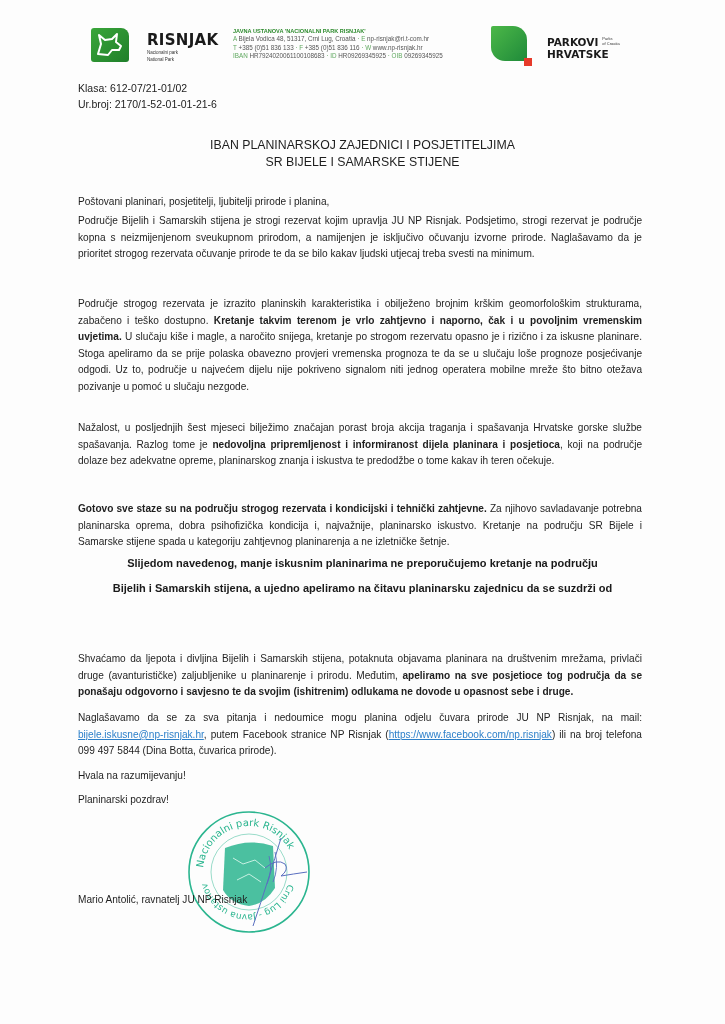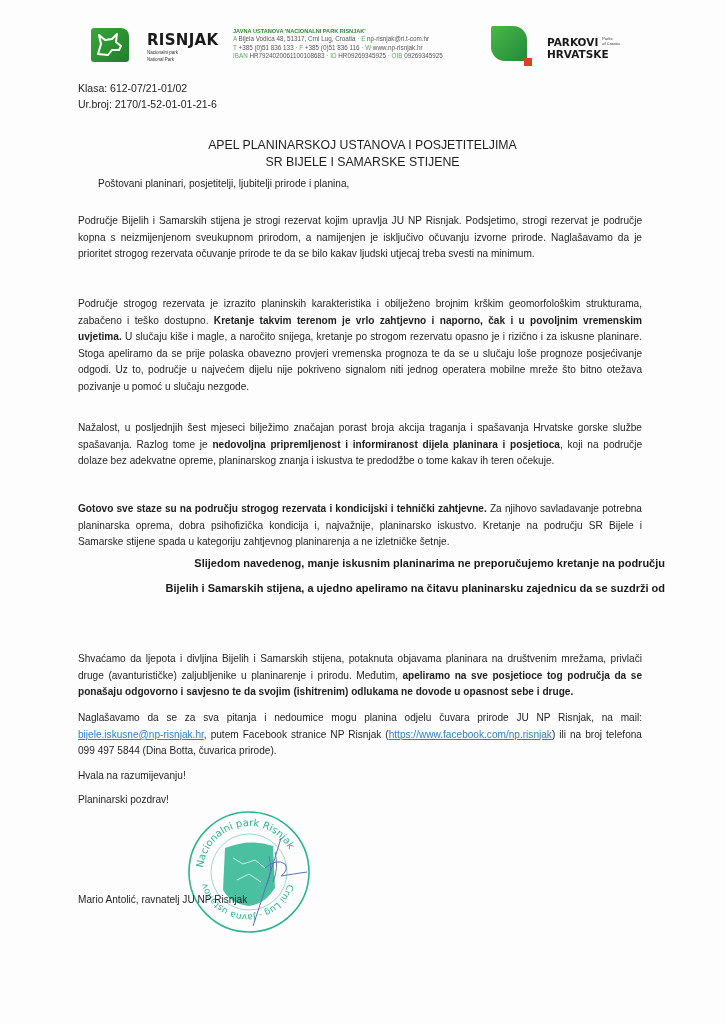--- a/index.html
+++ b/index.html
@@ -29,26 +29,26 @@
   
   .klasa { position: absolute; left: 78px; top: 80px; font-size: 10.5px; line-height: 16px; color: #222; }
 
   
   .title { position: absolute; left: 0; width: 725px; top: 137px; text-align: center; font-size: 12.3px; line-height: 16.5px; color: #1e1e1e; }
 
   
   .body { position: absolute; left: 78px; width: 564px; font-size: 10.1px; line-height: 16.6px; color: #1e1e1e; text-align: justify; }
   .body p { margin: 0; }
   .body b { font-weight: bold; }
-  .p-greet { top: 176px; margin-left: 20px; }
+  .p-greet { top: 194px; }
   .p1 { top: 213px; }
   .p2 { top: 296px; }
   .p3 { top: 420px; }
   .p4 { top: 501px; }
-  .p5 { position: absolute; left: 60px; width: 605px; top: 551px; text-align: right; font-weight: bold; font-size: 11px; line-height: 24.5px; color: #1a1a1a; }
+  .p5 { position: absolute; left: 60px; width: 605px; top: 551px; text-align: center; font-weight: bold; font-size: 11px; line-height: 24.5px; color: #1a1a1a; }
   .p6 { top: 635px; margin-top: 16px; }
   .p7 { top: 710px; }
   .p8 { top: 768px; }
   .p9 { top: 792px; }
   .sig { top: 892px; }
   .link { color: #2c7fc9; text-decoration: underline; }
 
   
   .stamp { position: absolute; left: 185px; top: 808px; width: 128px; height: 128px; }
 </style>
@@ -111,21 +111,21 @@
       <div class="phr-name">HRVATSKE</div>
     </div>
   </div>
 
   <div class="klasa">
     <div>Klasa: 612-07/21-01/02</div>
     <div>Ur.broj: 2170/1-52-01-01-21-6</div>
   </div>
 
   <div class="title">
-    <div>APEL PLANINARSKOJ USTANOVA I POSJETITELJIMA</div>
+    <div>IBAN PLANINARSKOJ ZAJEDNICI I POSJETITELJIMA</div>
     <div>SR BIJELE I SAMARSKE STIJENE</div>
   </div>
 
   <div class="body p-greet">
     <p>Poštovani planinari, posjetitelji, ljubitelji prirode i planina,</p>
   </div>
 
   <div class="body p1">
     <p>Područje Bijelih i Samarskih stijena je strogi rezervat kojim upravlja JU NP Risnjak. Podsjetimo, strogi rezervat je područje kopna s neizmijenjenom sveukupnom prirodom, a namijenjen je isključivo očuvanju izvorne prirode. Naglašavamo da je prioritet strogog rezervata očuvanje prirode te da se bilo kakav ljudski utjecaj treba svesti na minimum.</p>
   </div>

